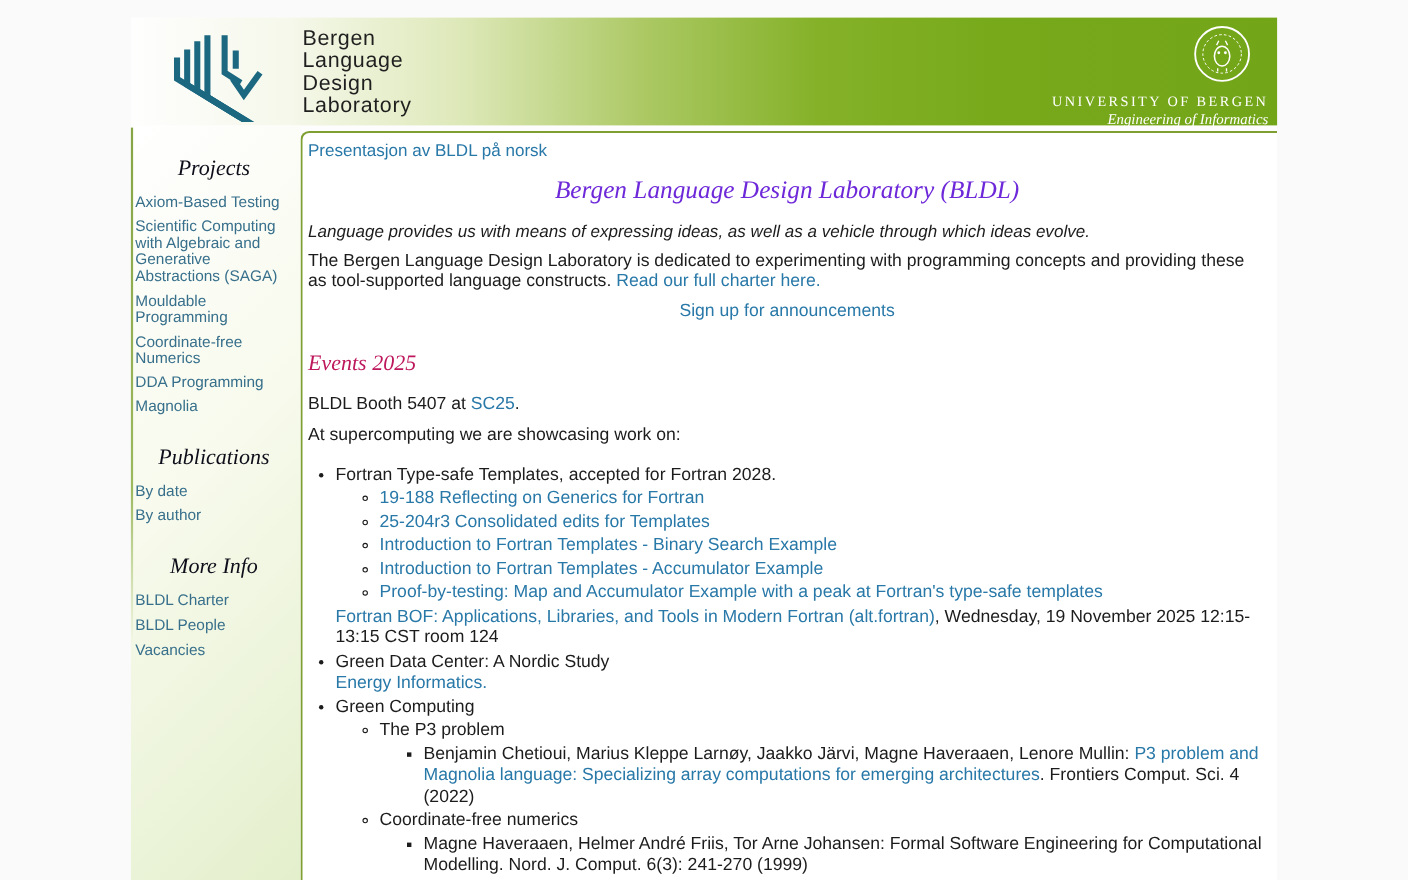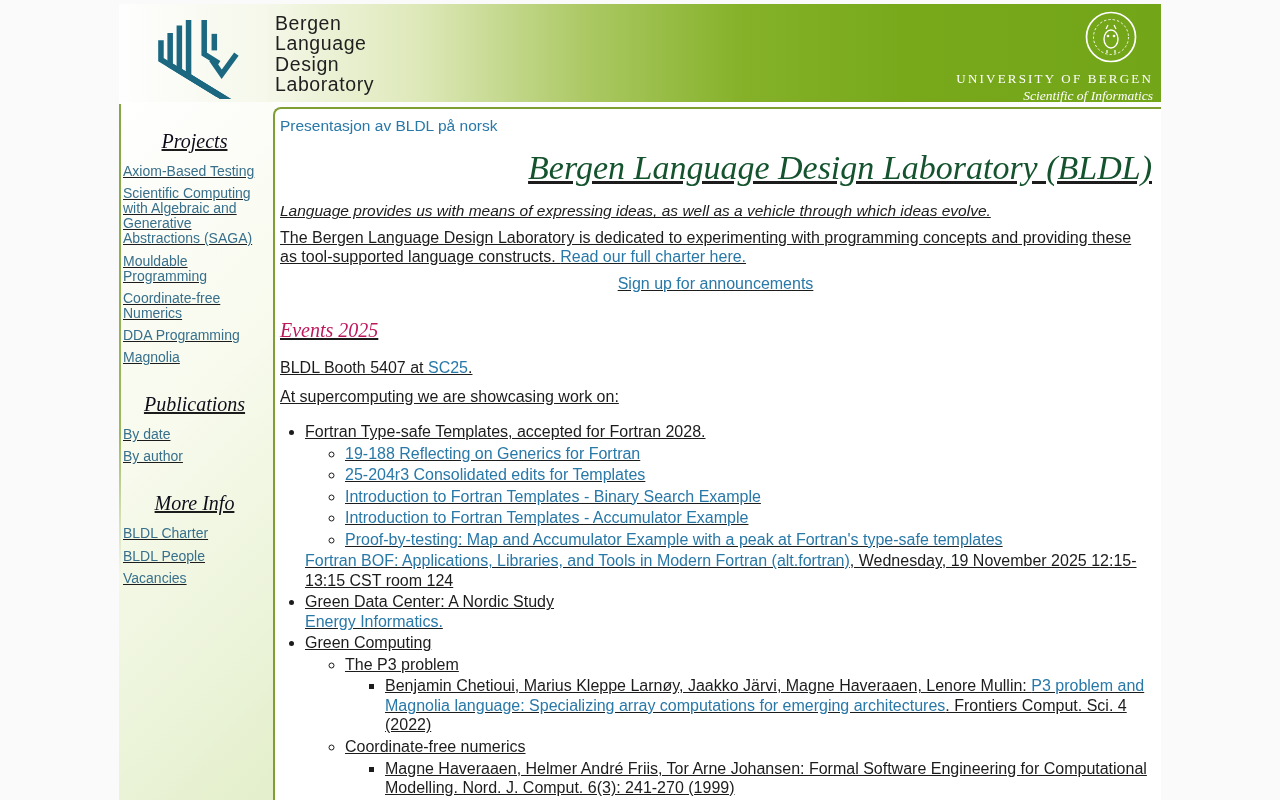--- a/index.html
+++ b/index.html
@@ -12,21 +12,21 @@
     --page-bg:#fafafa;
   }
   *{box-sizing:border-box;}
   html,body{margin:0;padding:0;}
   body{
     width:1280px;height:800px;overflow:hidden;
     background:var(--page-bg);
     font-family:"Liberation Sans","DejaVu Sans",sans-serif;
     color:var(--text);
   }
-  .page{width:1042px;margin:4px auto;height:596px;background:#fdfdfd;text-decoration:underline;}
+  .page{width:1042px;margin:16px auto;height:596px;background:#fdfdfd;}
 
   
   .header{
     position:relative;height:98px;
     background:linear-gradient(90deg,#fefefe 0%,#f5f8ea 14%,#dde8b8 29%,#abc863 45%,#84b128 60%,#78a91b 75%,#73a519 100%);
   }
   .logo-mark{position:absolute;left:30px;top:7px;}
   .logo-text{
     position:absolute;left:156px;top:9px;
     font-size:19.5px;line-height:1.04;letter-spacing:0.6px;color:#1f1f1f;
@@ -71,21 +71,21 @@
     border-left:2px solid var(--border-olive);
     border-top-left-radius:8px;
     padding:6px 9px 0 4px;
     overflow:hidden;
     font-size:16px;line-height:1.15;
   }
   a{color:var(--link-blue);text-decoration:none;}
   .top-link{display:inline-block;font-size:15.5px;margin:2px 0 0 1px;}
   h1.page-title{
     font-family:"Liberation Serif","DejaVu Serif",serif;font-style:italic;font-weight:normal;
-    font-size:34px;text-align:right;color:#14532d;
+    font-size:23px;text-align:center;color:#6d28d9;
     margin:13px 0 10px 0;
   }
   .tagline{font-style:italic;margin:15px 0 9px 1px;font-size:15.5px;}
   .intro{margin:9px 0 9px 1px;}
   .signup{text-align:center;margin:9px 0 0 0;}
   h2.events-heading{
     font-family:"Liberation Serif","DejaVu Serif",serif;font-style:italic;font-weight:normal;
     font-size:20px;color:#be185d;margin:26px 0 0 1px;
   }
   .booth{margin:17px 0 0 1px;}
@@ -124,21 +124,21 @@
           <circle cx="26" cy="28" r="24.5" stroke-width="1.7"></circle>
           <circle cx="26" cy="28" r="17.5" stroke-width="0.9" stroke-dasharray="2.4 2"></circle>
           <ellipse cx="26" cy="30" rx="7" ry="9" stroke-width="1.4"></ellipse>
           <circle cx="23" cy="27" r="1.3" fill="#ffffff" stroke="none"></circle>
           <circle cx="29" cy="27" r="1.3" fill="#ffffff" stroke="none"></circle>
           <path d="M21 20 L23 16 M31 20 L29 16" stroke-width="1.2"></path>
           <path d="M22 41 L22 44 M30 41 L30 44" stroke-width="1.2"></path>
         </svg>
       </span>
       <div class="uib-line1">UNIVERSITY OF BERGEN</div>
-      <div class="uib-line2">Scientific of Informatics</div>
+      <div class="uib-line2">Engineering of Informatics</div>
     </div>
   </div>
 
   <div class="body-row">
 
     <div class="sidebar">
       <div class="side-heading">Projects</div>
       <a class="side-link" href="#">Axiom-Based Testing</a>
       <a class="side-link" href="#">Scientific Computing with Algebraic and Generative Abstractions (SAGA)</a>
       <a class="side-link" href="#">Mouldable Programming</a>

